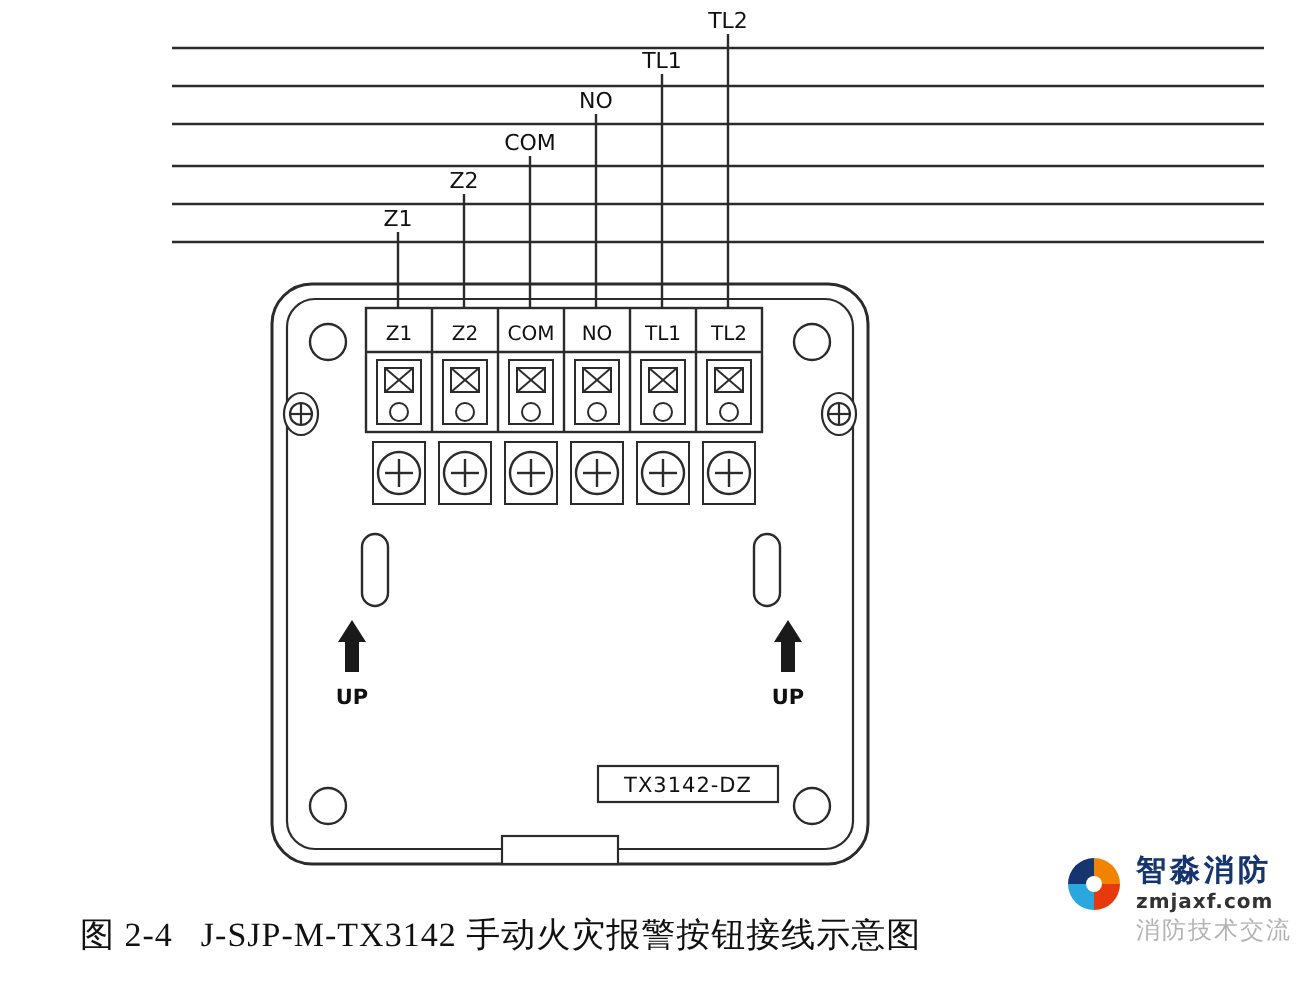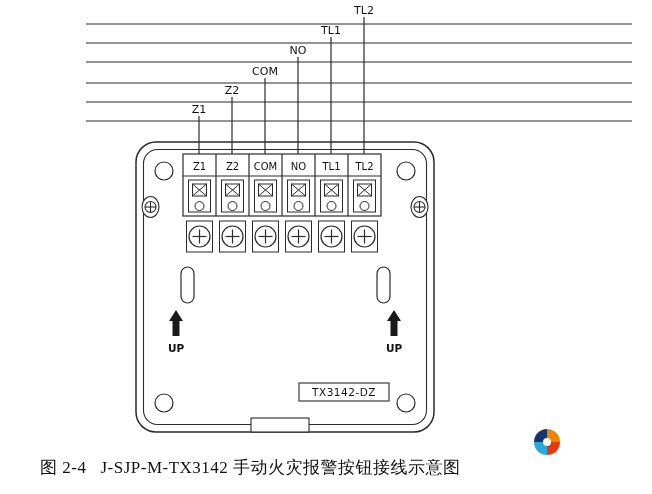--- a/index.html
+++ b/index.html
@@ -212,15 +212,20 @@
   </div>
 
   <div class="brand">
     <svg width="30" height="30" viewBox="0 0 30 30">
       <path d="M15 15 L2 15 A13 13 0 0 1 15 2 Z" fill="#16356e"></path>
       <path d="M15 15 L15 2 A13 13 0 0 1 28 15 Z" fill="#f08300"></path>
       <path d="M15 15 L28 15 A13 13 0 0 1 15 28 Z" fill="#e8380d"></path>
       <path d="M15 15 L15 28 A13 13 0 0 1 2 15 Z" fill="#2aa7dd"></path>
       <circle cx="15" cy="15" r="4" fill="#ffffff"></circle>
     </svg>
+    <div class="brand-col">
+      <span class="brand-name">智淼消防</span>
+      <span class="brand-domain">zmjaxf.com</span>
+      <span class="brand-tagline">消防技术交流</span>
+    </div>
   </div>
 
 </div>
 
 </body></html>

